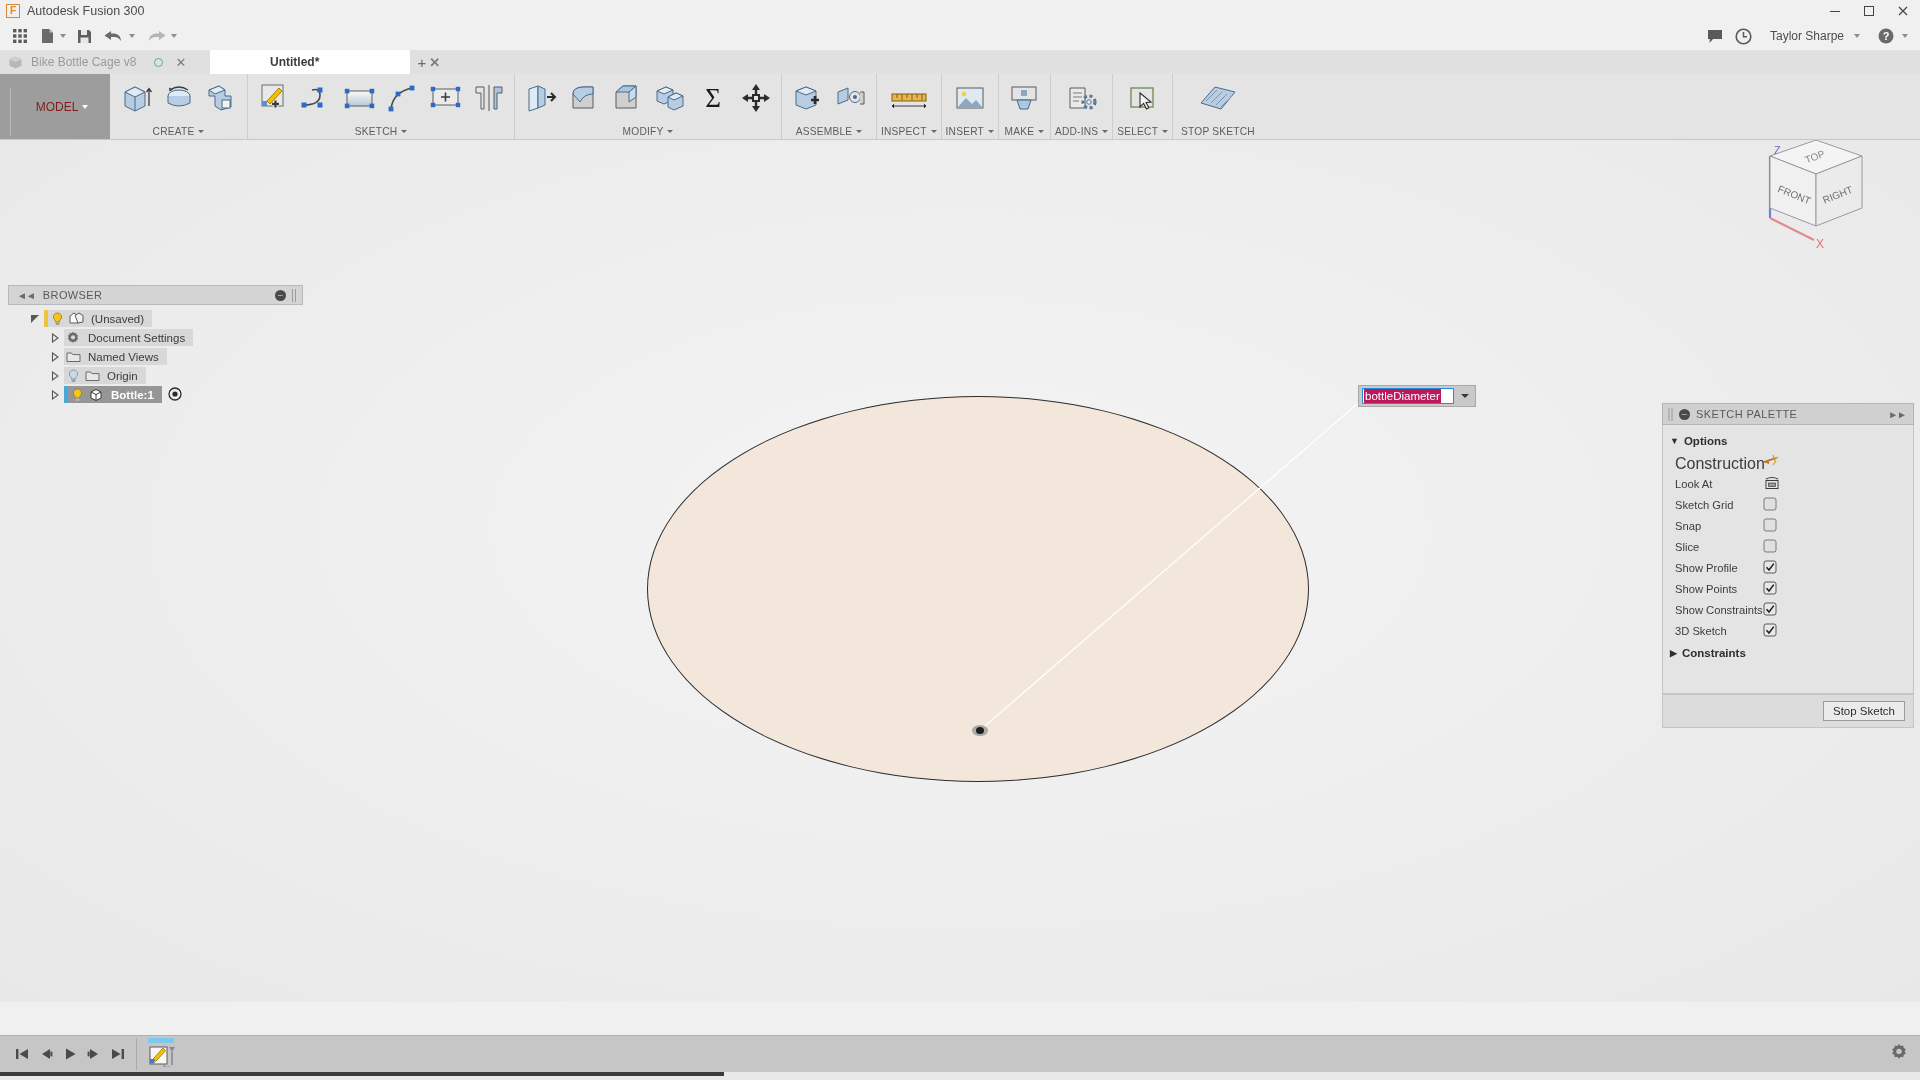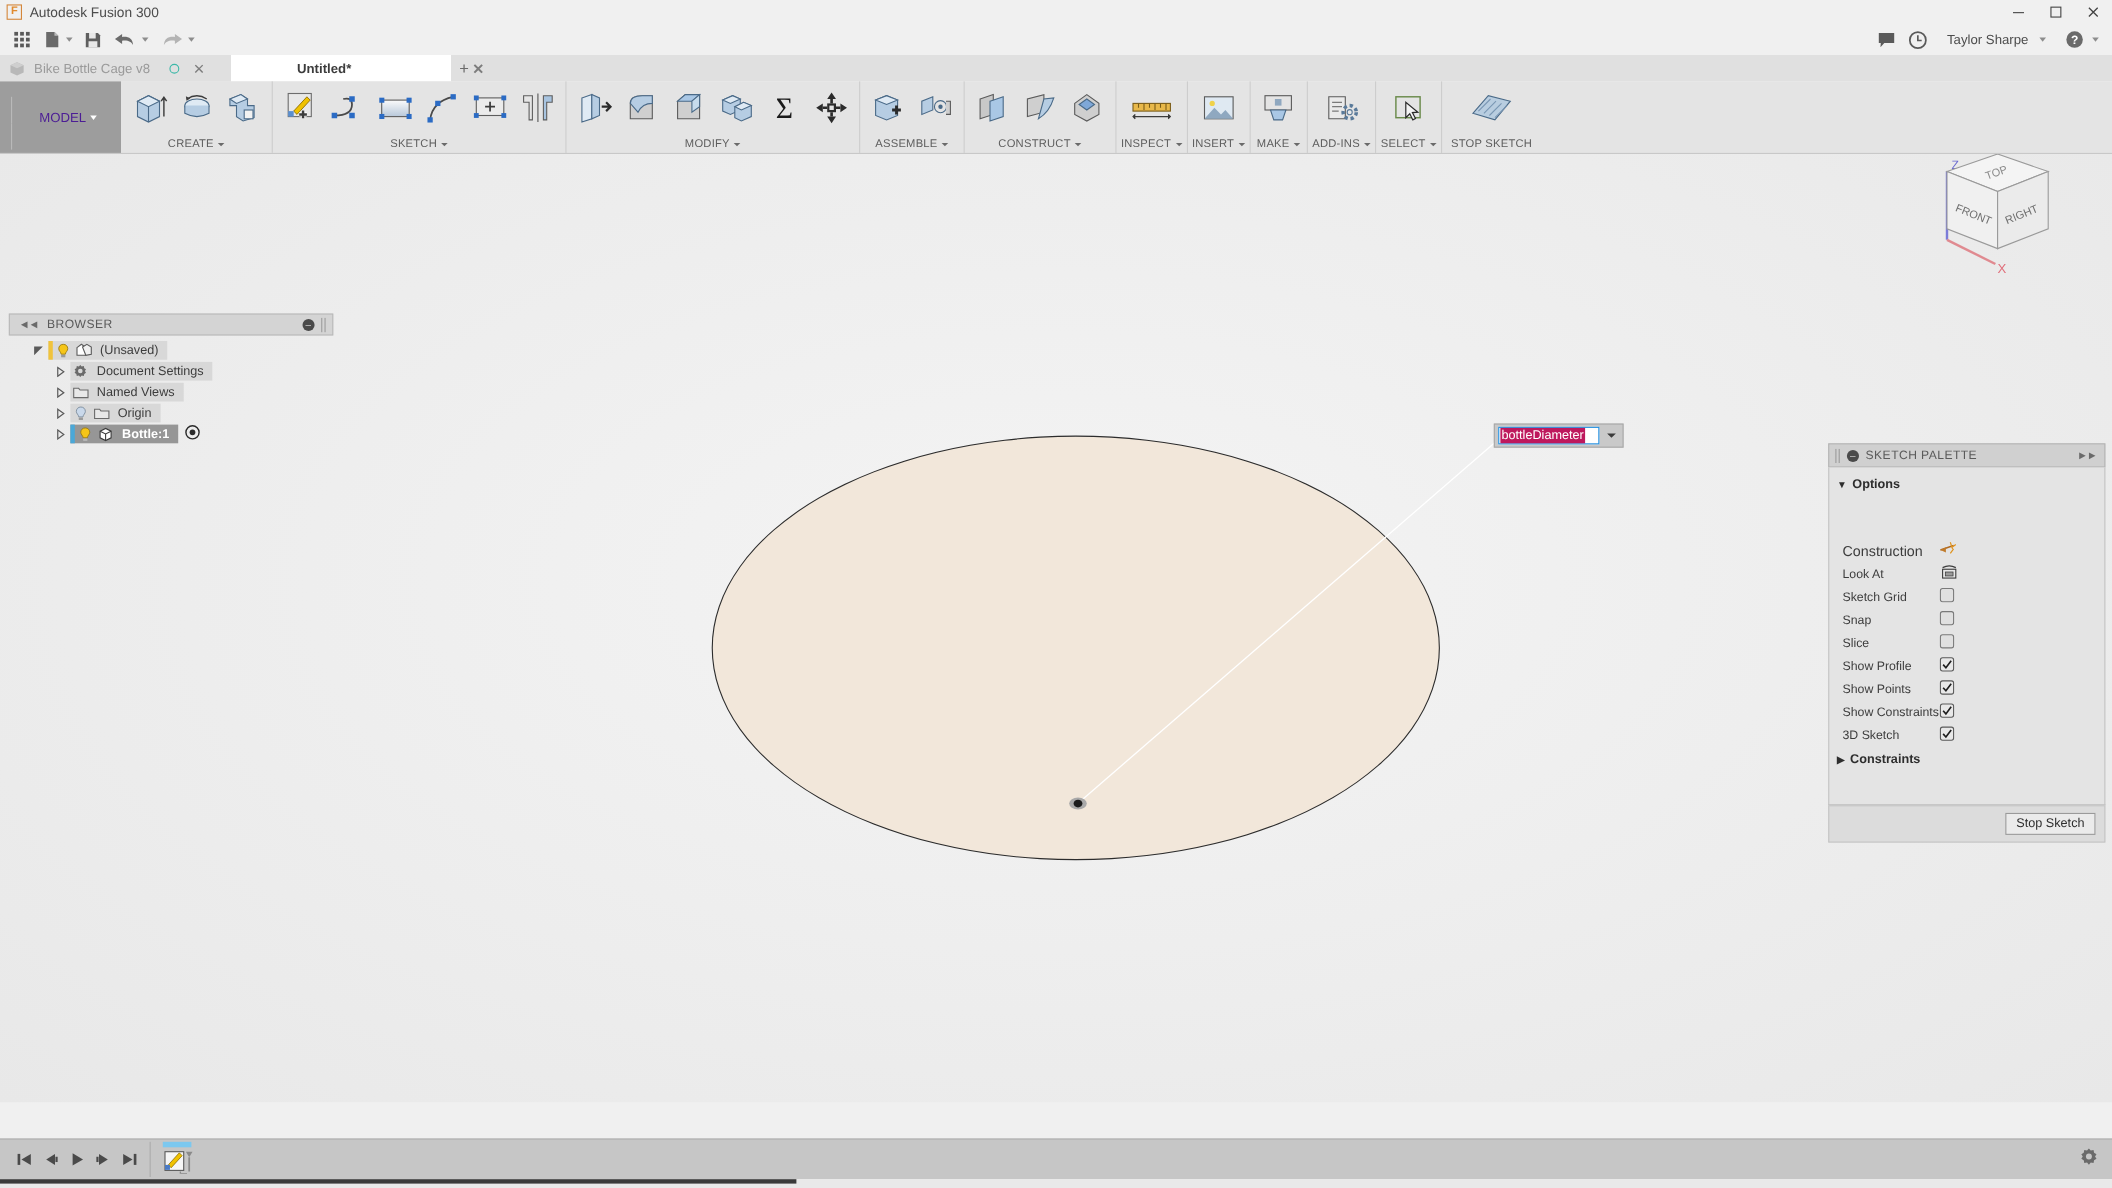--- a/index.html
+++ b/index.html
@@ -72,21 +72,21 @@
              color:#6a6a6a;font-size:15px; }
 
   
   #ribbon {
     position:absolute; left:0; top:74px; width:1920px; height:66px;
     background:#e4e4e4; border-bottom:1px solid #c8c8c8;
     display:flex; align-items:stretch;
   }
   #workspace-selector {
     width:110px; background:#9d9d9d; display:flex; align-items:center;
-    justify-content:center; color:#4c1d95; font-size:12px; position:relative;
+    justify-content:center; color:#7f1d1d; font-size:12px; position:relative;
   }
   #workspace-selector .grip {
     position:absolute; left:10px; top:14px; width:7px; height:24px;
   }
   #workspace-selector .grip i {
     display:block; width:1px; height:24px; background:#b9b9b9; float:left; margin-right:3px;
   }
   #workspace-selector .ws-label { margin-left:14px; }
   .ribbon-panel {
     display:flex; flex-direction:column; align-items:center;
@@ -497,46 +497,20 @@
           <path d="M26 10 L30 10 L30 22 L26 22" fill="#cfcfcf" stroke="#5a5a5a"></path>
         </svg>
       </div>
     </div>
     <div class="ribbon-panel-label">
       <span>ASSEMBLE</span>
       <span class="caret"></span>
     </div>
   </div>
 
-  <div class="ribbon-panel">
-    <div class="ribbon-icons">
-      <div class="ribbon-btn">
-        <svg width="34" height="32" viewBox="0 0 34 32">
-          <path d="M5 8 L17 4 L17 22 L5 26 Z" fill="#c8c8c8" stroke="#5a5a5a"></path>
-          <path d="M14 10 L26 6 L26 24 L14 28 Z" fill="#a9c7e5" stroke="#4a6a88"></path>
-        </svg>
-      </div>
-      <div class="ribbon-btn">
-        <svg width="34" height="32" viewBox="0 0 34 32">
-          <path d="M5 24 L5 8 L20 4 L20 20 Z" fill="#cfcfcf" stroke="#5a5a5a"></path>
-          <path d="M15 26 Q25 20 29 7 L20 8 Z" fill="#b6cde3" stroke="#4a6a88"></path>
-        </svg>
-      </div>
-      <div class="ribbon-btn">
-        <svg width="34" height="32" viewBox="0 0 34 32">
-          <path d="M5 12 L16 4 L27 12 L27 22 L16 28 L5 22 Z" fill="#cfcfcf" stroke="#5a5a5a"></path>
-          <path d="M9 13 L16 8 L23 13 L16 18 Z" fill="#7fa8d8" stroke="#4a6a88"></path>
-        </svg>
-      </div>
-    </div>
-    <div class="ribbon-panel-label">
-      <span>CONSTRUCT</span>
-      <span class="caret"></span>
-    </div>
-  </div>
 
   <div class="ribbon-panel">
     <div class="ribbon-icons">
       <div class="ribbon-btn">
         <svg width="40" height="26" viewBox="0 0 40 26">
           <rect x="3" y="9" width="34" height="7" fill="#e8b84a" stroke="#7a5c18"></rect>
           <path d="M8 9 L8 13 M13 9 L13 15 M18 9 L18 13 M23 9 L23 15 M28 9 L28 13 M33 9 L33 15" stroke="#7a5c18" stroke-width="1"></path>
           <path d="M3 21 L37 21 M5 19 L3 21 L5 23 M35 19 L37 21 L35 23" stroke="#3c3c3c" stroke-width="1"></path>
         </svg>
       </div>
@@ -801,21 +775,21 @@
     </div>
 
     <div style="background:#e4e4e4;border:1px solid #c4c4c4;border-top:none;padding:5px 0 6px 0;">
 
       <div style="display:flex;align-items:center;height:22px;padding-left:7px;font-size:11.5px;
                   font-weight:bold;color:#2e2e2e;">
         <span style="margin-right:5px;font-size:9px;">▼</span>
         <span>Options</span>
       </div>
 
-      <div style="display:flex;align-items:center;height:21px;font-size:13px;color:#3c3c3c;margin-top:38px;">
+      <div style="display:flex;align-items:flex-end;height:21px;font-size:16px;color:#3c3c3c;">
         <span style="width:100px;padding-left:12px;">Construction</span>
         <span style="margin-left:0px;">
           <svg width="18" height="16" viewBox="0 0 18 16">
             <path d="M1 9 L13 5" stroke="#b06a20" stroke-width="1.4"></path>
             <path d="M1 9 L6 6.6 L6 11.2 Z" fill="#c07a2a"></path>
             <path d="M10 2 L12 8 M15 4 L11 7 M10 12 L13 8" stroke="#e0941f" stroke-width="1.1"></path>
           </svg>
         </span>
       </div>
 

